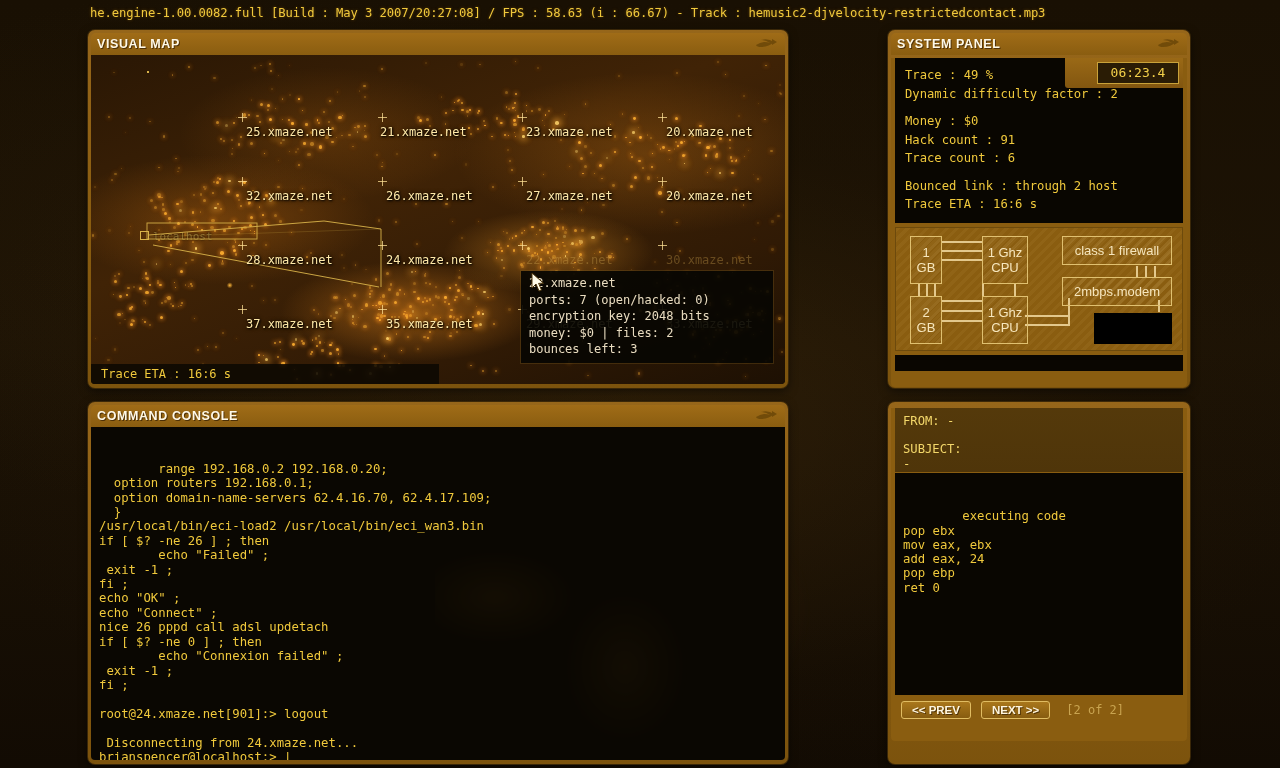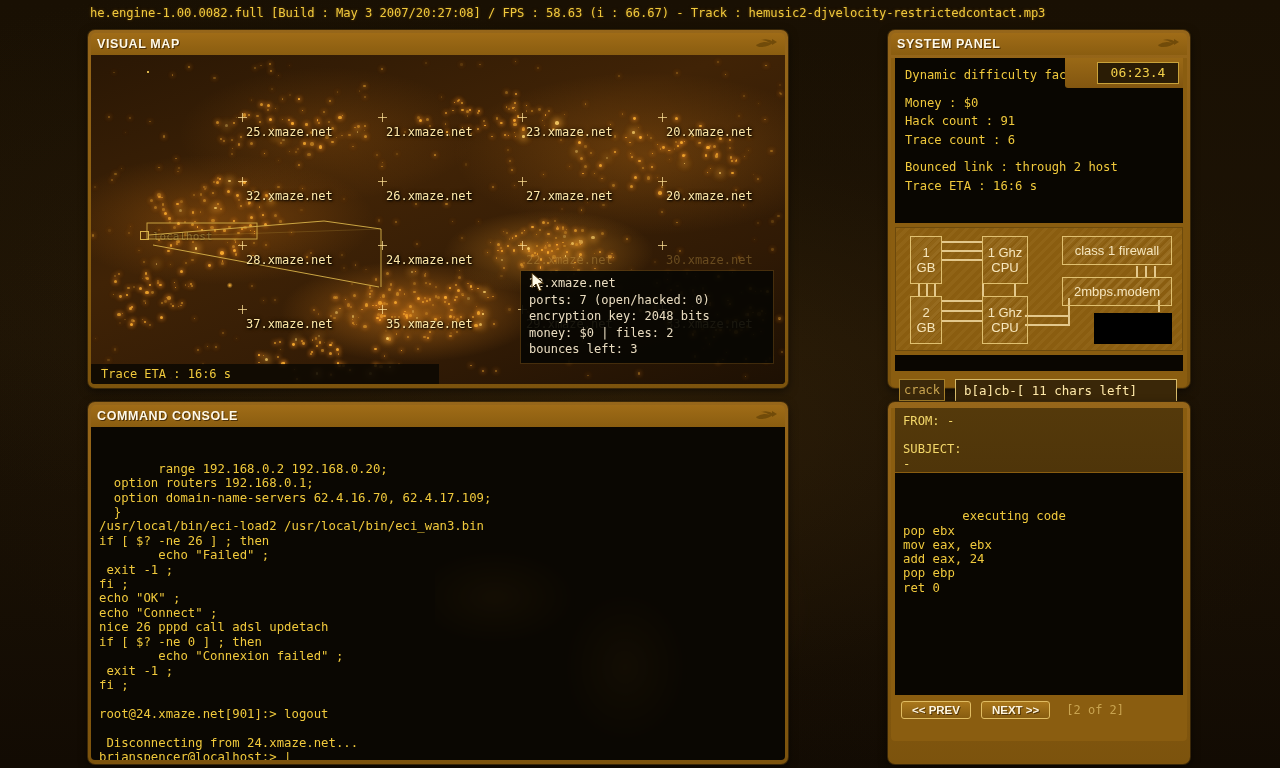--- a/index.html
+++ b/index.html
@@ -1131,21 +1131,21 @@
         <path d="M58 182 L290 174" stroke="#d9b44a" stroke-width="1" fill="none" opacity="0.2"></path>
         <path d="M290 174 L290 232" stroke="#d9b44a" stroke-width="1" fill="none" opacity="0.9"></path>
         <path d="M62 190 L288 232" stroke="#d9b44a" stroke-width="1" fill="none" opacity="0.9"></path>
         <rect x="56" y="168" width="110" height="16" stroke="#d9b44a" stroke-width="1" fill="none" opacity="0.85"></rect>
       </svg>
 
       <div id="map-nodes">
           <div class="crosshair" style="left: 147px; top: 58px;"></div>
           <div class="node-label" style="left: 155px; top: 70px;">25.xmaze.net</div>
           <div class="crosshair" style="left: 287px; top: 58px;"></div>
-          <div class="node-label" style="left: 295px; top: 70px;">21.xmaze.net</div>
+          <div class="node-label" style="left: 289px; top: 70px;">21.xmaze.net</div>
           <div class="crosshair" style="left: 427px; top: 58px;"></div>
           <div class="node-label" style="left: 435px; top: 70px;">23.xmaze.net</div>
           <div class="crosshair" style="left: 567px; top: 58px;"></div>
           <div class="node-label" style="left: 575px; top: 70px;">20.xmaze.net</div>
           <div class="crosshair" style="left: 147px; top: 122px;"></div>
           <div class="node-label" style="left: 155px; top: 134px;">32.xmaze.net</div>
           <div class="crosshair" style="left: 287px; top: 122px;"></div>
           <div class="node-label" style="left: 295px; top: 134px;">26.xmaze.net</div>
           <div class="crosshair" style="left: 427px; top: 122px;"></div>
           <div class="node-label" style="left: 435px; top: 134px;">27.xmaze.net</div>
@@ -1195,20 +1195,21 @@
             <path d="M19 3 l5 3 -5 3z" fill="#6b4708"></path>
           </svg>
       </span>
     </div>
     <div id="sys-body">
       <div id="sys-stats">
         <div id="clock-wrap">
           <div id="clock">06:23.4</div>
         </div>
         <div id="stats-lines">
+            <div>Trace : 49 %</div>
             <div>Dynamic difficulty factor : 2</div>
             <div style="height: 9px;">&nbsp;</div>
             <div>Money        : $0</div>
             <div>Hack count   :  91</div>
             <div>Trace count :  6</div>
             <div style="height: 9px;">&nbsp;</div>
             <div>Bounced link : through 2 host</div>
             <div>   Trace ETA : 16:6 s</div>
           </div>
       </div>
@@ -1258,24 +1259,20 @@
           <span>1 Ghz</span>
           <span>CPU</span>
         </div>
         <div class="hw-box" style="left:166px;top:8px;width:110px;height:29px;">class 1 firewall</div>
         <div class="hw-box" style="left:166px;top:49px;width:110px;height:29px;">2mbps.modem</div>
         <div class="hw-black" style="left:198px;top:85px;width:78px;height:31px;"></div>
       </div>
 
       <div id="sys-darkstrip"></div>
 
-      <div id="crack-row">
-        <div id="crack-btn">crack</div>
-        <div id="crack-field">b[a]cb-[ 11 chars left]</div>
-      </div>
     </div>
   </div>
 
   <div class="panel" id="command-console">
     <div class="panel-head">
       <span class="panel-title">COMMAND CONSOLE</span>
       <span class="head-icon">
         <svg viewBox="0 0 26 16" width="26" height="16">
             <path d="M3 9 q7 -5 14 -2 q-4 -3 -9 -3 q7 -2 13 2 q-5 5 -13 5 q-4 0 -5 -2z" fill="#6b4708"></path>
             <path d="M19 3 l5 3 -5 3z" fill="#6b4708"></path>

